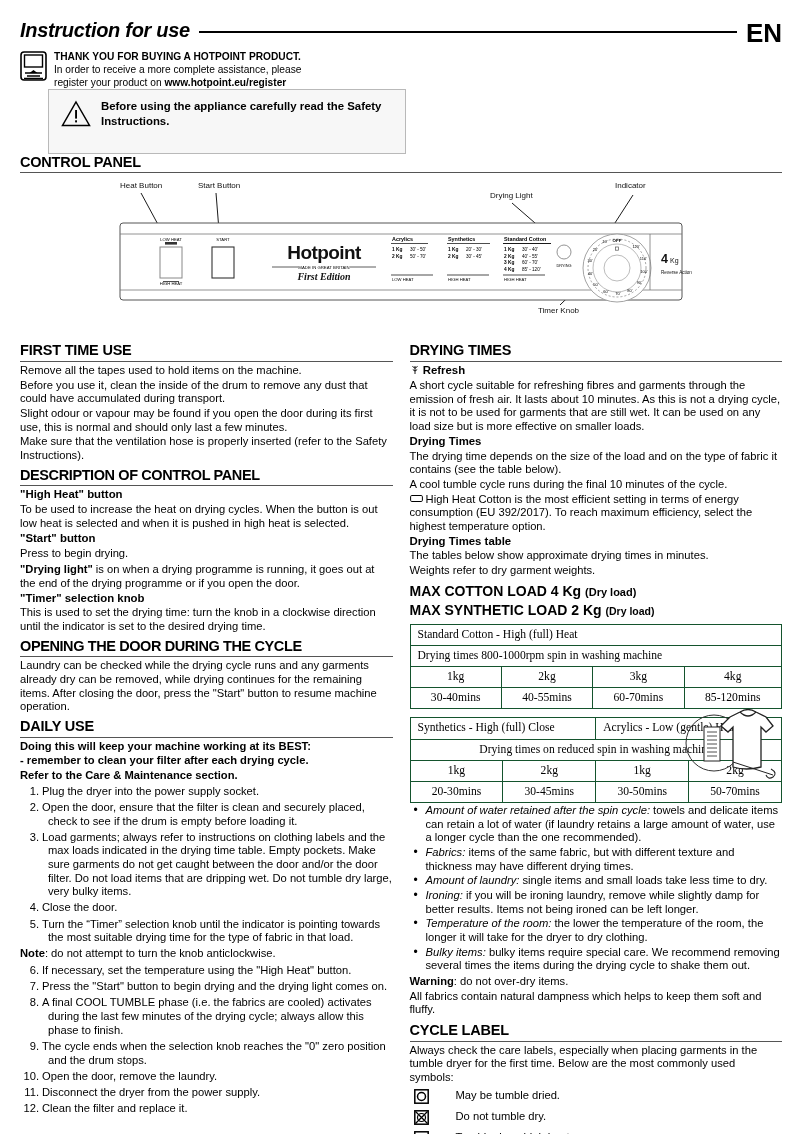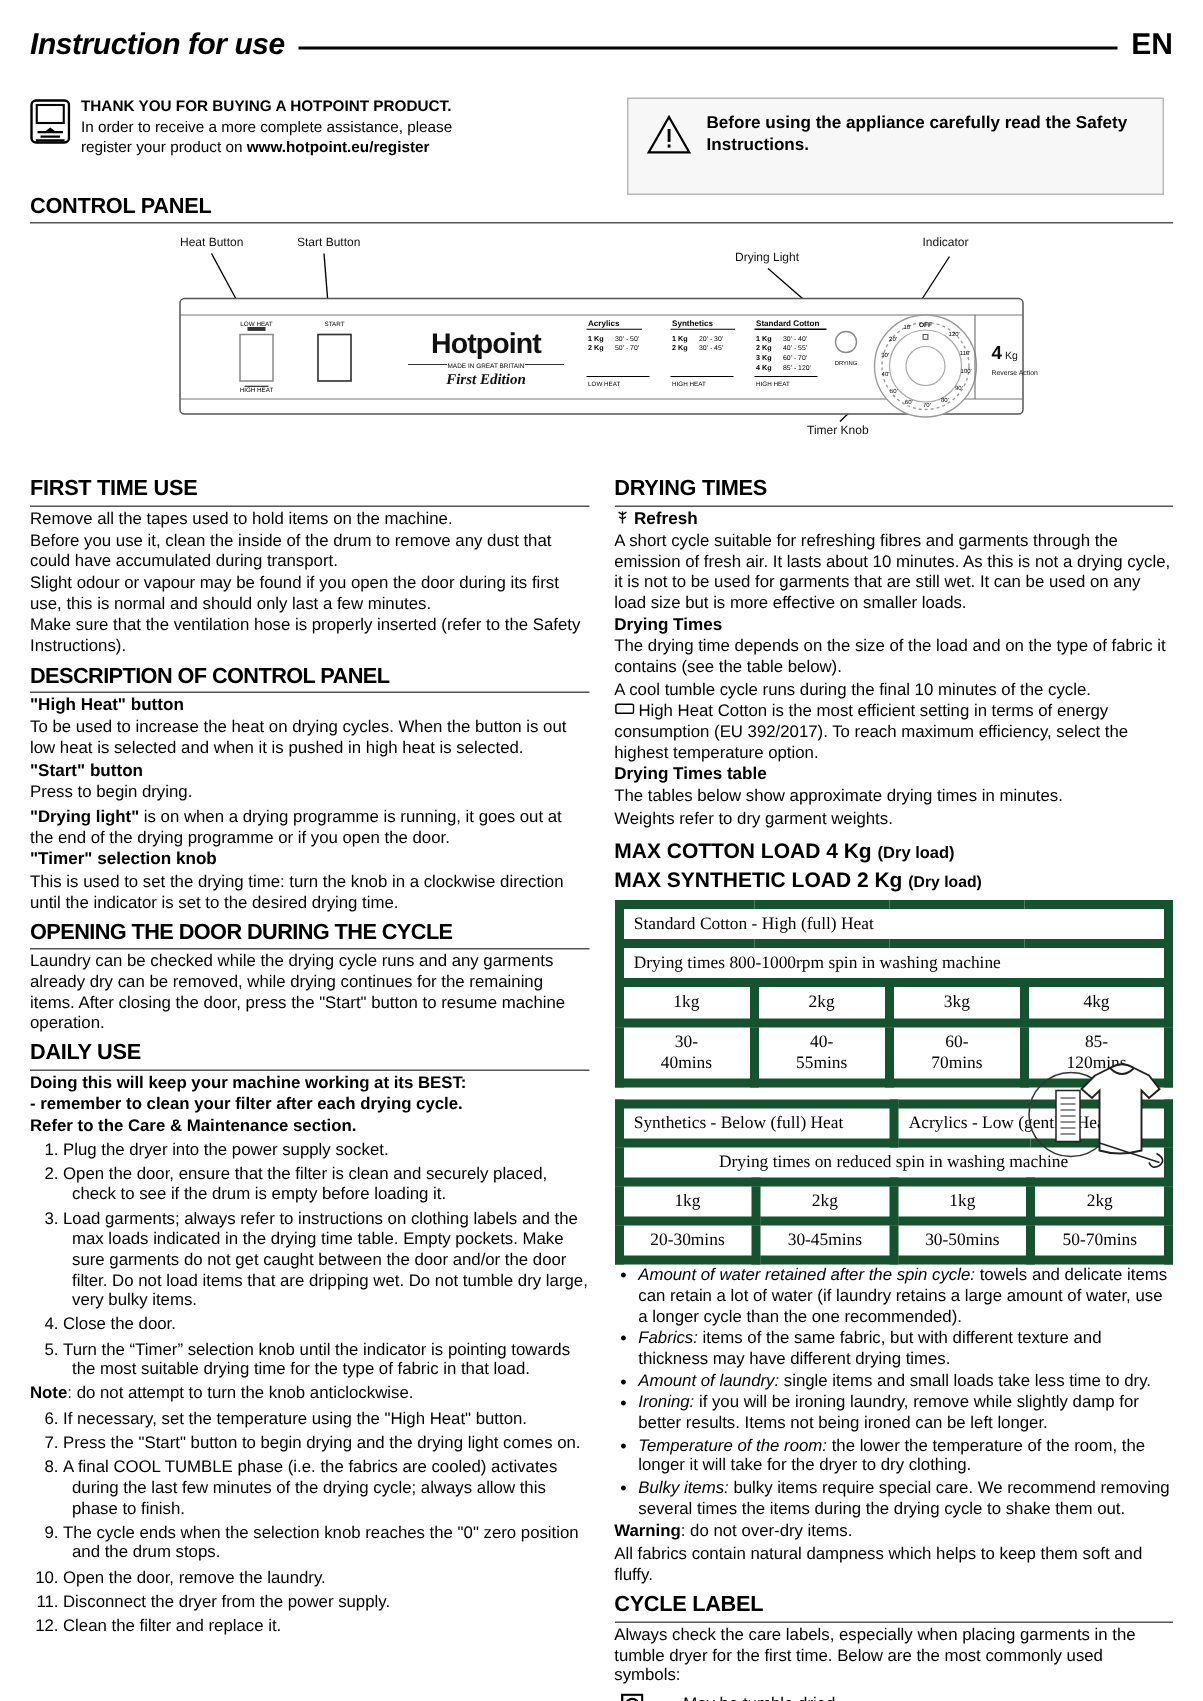--- a/index.html
+++ b/index.html
@@ -16,23 +16,23 @@
   }
   .page { width: 802px; height: 805px; padding: 18px 20px 8px 20px; position: relative; }
 
   
   .hdr { display: flex; align-items: flex-start; }
   .hdr-title {
     font-style: italic; font-weight: bold; font-size: 20px;
     white-space: nowrap; letter-spacing: -0.3px;
   }
   .hdr-rule { flex: 1; height: 0; border-top: 2px solid #000; margin: 13px 9px 0 9px; }
-  .hdr-lang { font-weight: bold; font-size: 20px; letter-spacing: 0px; }
-
-  .hdr2 { display: flex; margin-top: 23px; align-items: flex-start; }
+  .hdr-lang { font-weight: bold; font-size: 26px; letter-spacing: 0px; }
+
+  .hdr2 { display: flex; margin-top: 0; align-items: flex-start; flex-direction: column; }
   .thanks { display: flex; gap: 7px; width: 370px; }
   .dryer-icon { width: 27px; height: 30px; flex: none; margin-top: 1px; }
   .thanks-text { font-size: 10.2px; line-height: 1.30; }
   .thanks-text .b { font-weight: bold; }
 
   .warnbox {
     margin-left: 28px; flex: 1; max-width: 358px;
     border: 1px solid #b9b9b9; background: #f7f7f7;
     display: flex; align-items: center; gap: 10px;
     padding: 9px 10px 25px 12px; min-height: 52px;
@@ -74,21 +74,21 @@
   ul.bl li::before {
     content: "•"; position: absolute; left: 4px; top: -1px; font-size: 12px;
   }
 
   
   table.dt {
     border-collapse: collapse; width: 100%; margin-top: 5px;
     font-family: "Liberation Serif", serif; font-size: 11.6px;
   }
   table.dt td {
-    border: 6px solid #14532d; padding: 3px 18px; text-align: center;
+    border: 1px solid #14532d; padding: 3px 18px; text-align: center;
   }
   table.dt td.l { text-align: left; padding-left: 7px; }
   table.dt td.c2 { text-align: center; }
   .tbl-narrow { width: 278px; }
   .tbl-narrow2 { width: 306px; }
 
   
   .care-list { margin-top: 4px; }
   .care-row { display: flex; align-items: center; gap: 4px; margin-bottom: 6px; }
   .care-sym { width: 32px; flex: none; display: flex; justify-content: flex-start; padding-left: 4px;}
@@ -361,21 +361,21 @@
           <td>40-55mins</td>
           <td>60-70mins</td>
           <td>85-120mins</td>
         </tr>
       </tbody>
         </table>
 
       <table class="dt tbl-narrow2" style="margin-top:8px">
         <tbody>
             <tr>
-          <td class="l" colspan="2">Synthetics - Below (full) Heat</td>
+          <td class="l" colspan="2">Synthetics - High (full) Close</td>
           <td class="l" colspan="2">Acrylics - Low (gentle) Heat</td>
         </tr>
         <tr>
               <td class="c2" colspan="4">Drying times on reduced spin in washing machine</td>
             </tr>
         <tr>
           <td>1kg</td>
           <td>2kg</td>
           <td>1kg</td>
           <td>2kg</td>

